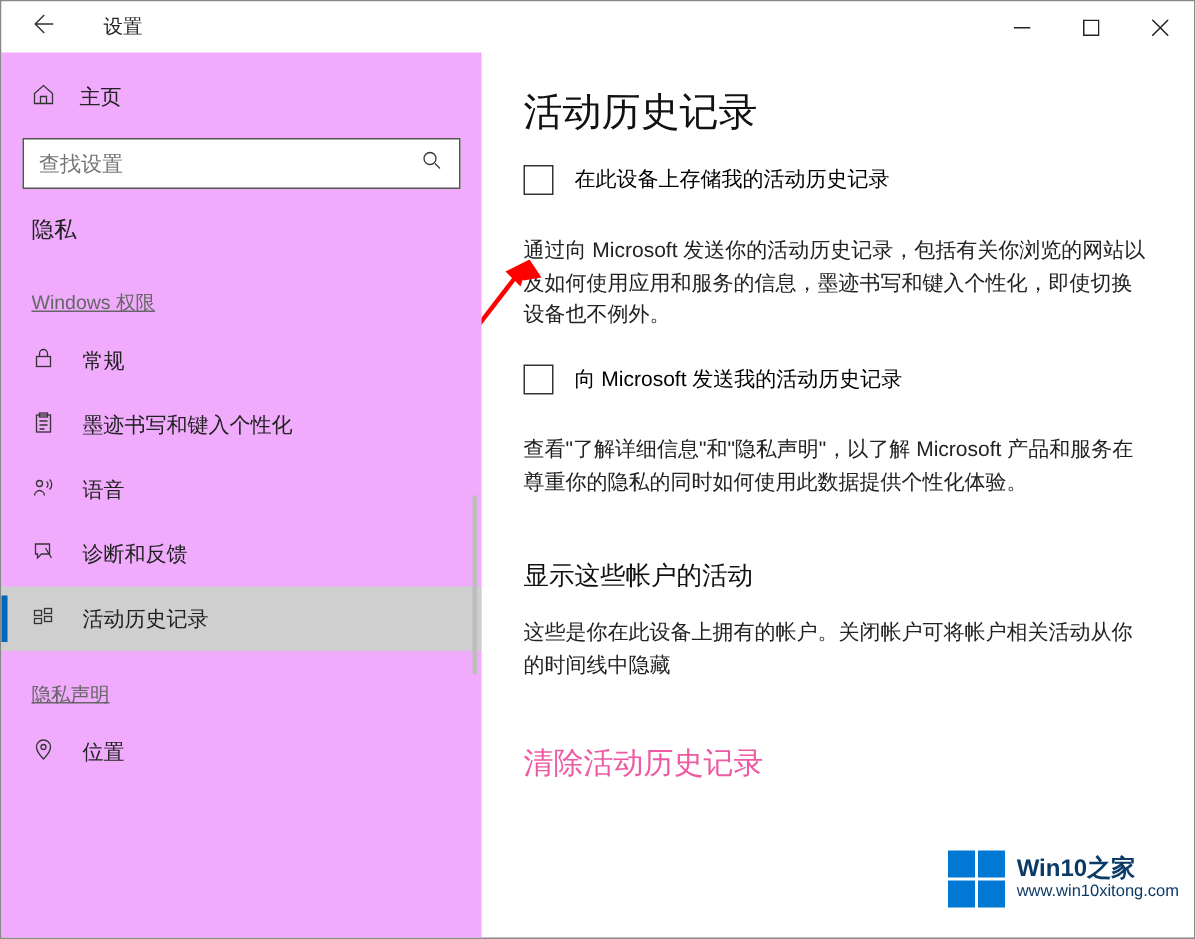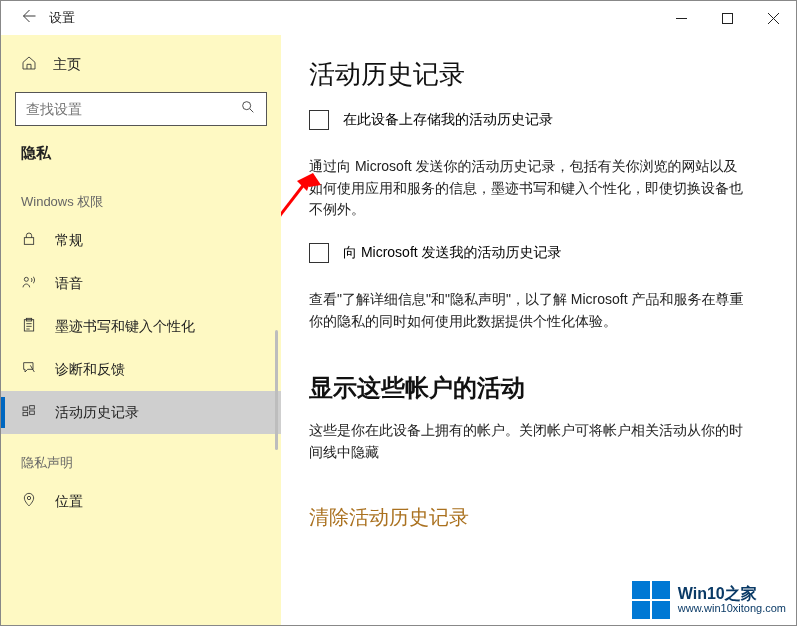--- a/index.html
+++ b/index.html
@@ -1,51 +1,51 @@
 <!DOCTYPE html>
 <html><head>
 <meta charset="utf-8">
 <style>
   * { margin: 0; padding: 0; box-sizing: border-box; }
   html, body { width: 797px; height: 626px; font-family: "Microsoft YaHei", "Segoe UI", sans-serif; background: #fff; overflow: hidden; }
   .window { width: 797px; height: 626px; border: 1px solid #888; position: relative; display: flex; flex-direction: column; background:#fff;}
   .titlebar { height: 34px; display: flex; align-items: center; background: #fff; }
-  .tb-left { display: flex; align-items: center; gap: 12px; padding-left: 18px; }
+  .tb-left { display: flex; align-items: center; gap: 32px; padding-left: 18px; }
   .tb-back svg { width: 18px; height: 18px; }
   .tb-title { font-size: 13px; color: #222; }
   .tb-ctrls { margin-left: auto; display: flex; }
   .tb-btn { width: 46px; height: 34px; display:flex; align-items:center; justify-content:center; }
   .tb-btn svg { width: 11px; height: 11px; stroke:#222; stroke-width:1; fill:none; }
   .body { flex:1; display:flex; min-height:0; }
-  .sidebar { width: 280px; background: #fef9c3; display:flex; flex-direction:column; padding-top: 10px; position:relative; }
+  .sidebar { width: 320px; background: #f0abfc; display:flex; flex-direction:column; padding-top: 10px; position:relative; }
   .nav-home { display:flex; align-items:center; gap:16px; padding: 10px 20px; font-size:14px; color:#222; }
   .nav-home svg, .nav-item svg { width:16px; height:16px; flex:0 0 16px; }
   .search-wrap { margin: 8px 14px 14px 14px; }
   .search { display:flex; align-items:center; border:1px solid #555; background:#fff; height:34px; padding:0 10px;gap:30px; }
   .search input { flex:1; border:0; outline:0; font-size:14px; background:transparent; color:#666; }
   .search .sicon svg { width:16px; height:16px; }
-  .sec-title { font-size:15px; color:#222; padding: 4px 20px 10px 20px; font-weight:700;}
-  .group-label { font-size:13px; color:#666; padding: 20px 20px 8px 20px; }
+  .sec-title { font-size:15px; color:#222; padding: 4px 20px 10px 20px; font-weight:400;}
+  .group-label { font-size:13px; color:#666; padding: 20px 20px 8px 20px; text-decoration: underline; }
   .nav-item { display:flex; align-items:center; gap:18px; padding: 12px 20px; font-size:14px; color:#222; position:relative; }
   .nav-item.active { background:#cfcfcf; }
   .nav-item.active::before { content:""; position:absolute; left:0; top:6px; bottom:6px; width:4px; background:#0067c0; }
   .sidebar .scroll-ind { position:absolute; right:3px; top:50%; width:3px; height:120px; background:#bdbdbd; border-radius:2px; }
   .content { flex:1; padding: 22px 28px 0 28px; overflow:hidden; position:relative; }
   .h1 { font-size:26px; font-weight:400; color:#111; margin-bottom:18px; }
   .para { font-size:14px; color:#222; line-height:1.55; margin-bottom:22px; max-width: 440px;}
   .cb-row { display:flex; align-items:center; gap:14px; margin-bottom:26px; font-size:14px; }
   .cb { width:20px; height:20px; border:1.5px solid #333; background:#fff; }
-  .h2 { font-size:24px; font-weight:700; color:#111; margin: 40px 0 16px 0; }
-  .cut { color:#a16207; font-size:20px; opacity:.9; margin-top:40px;}
+  .h2 { font-size:17px; font-weight:400; color:#111; margin: 40px 0 16px 0; }
+  .cut { color:#ec4899; font-size:20px; opacity:.9; margin-top:40px;}
 
   
   .arrow { position:absolute; pointer-events:none; }
 
   
-  .wm { position:absolute; right:10px; bottom:6px; text-align:left; display:flex; align-items:center; gap:8px; }
+  .wm { position:absolute; right:10px; bottom:20px; text-align:left; display:flex; align-items:center; gap:8px; }
   .wm-logo { display:grid; grid-template-columns: 18px 18px; grid-template-rows:18px 18px; gap:2px; }
   .wm-logo div { background:#0078d4; }
   .wm-text { display:flex; flex-direction:column; line-height:1.05;}
   .wm-text .t1 { font-size:16px; font-weight:600; color:#0a3a66; }
   .wm-text .t2 { font-size:11px; color:#0a3a66; }
 
   .icon-stroke { stroke:#333; stroke-width:1.3; fill:none; }
 </style>
 </head>
 <body>
@@ -109,33 +109,33 @@
 
       <div class="nav-item">
         <span><svg viewBox="0 0 24 24" class="icon-stroke">
               <rect x="5" y="10" width="14" height="10"></rect>
               <path d="M8 10V7a4 4 0 018 0v3"></path>
             </svg></span>
         <span>常规</span>
       </div>
       <div class="nav-item">
         <span><svg viewBox="0 0 24 24" class="icon-stroke">
+              <rect x="5" y="4" width="14" height="17"></rect>
+              <rect x="8" y="2" width="8" height="4"></rect>
+              <path d="M8 10h8M8 14h8M8 18h5"></path>
+            </svg></span>
+        <span>墨迹书写和键入个性化</span>
+      </div>
+      <div class="nav-item">
+        <span><svg viewBox="0 0 24 24" class="icon-stroke">
               <circle cx="8" cy="8" r="3"></circle>
               <path d="M3 20c0-3 3-5 5-5s5 2 5 5"></path>
               <path d="M15 6c2 1 2 5 0 6M18 4c3 2 3 8 0 10"></path>
             </svg></span>
         <span>语音</span>
-      </div>
-      <div class="nav-item">
-        <span><svg viewBox="0 0 24 24" class="icon-stroke">
-              <rect x="5" y="4" width="14" height="17"></rect>
-              <rect x="8" y="2" width="8" height="4"></rect>
-              <path d="M8 10h8M8 14h8M8 18h5"></path>
-            </svg></span>
-        <span>墨迹书写和键入个性化</span>
       </div>
       <div class="nav-item">
         <span><svg viewBox="0 0 24 24" class="icon-stroke">
               <path d="M4 4h14v10H10l-4 4v-4H4z"></path>
               <path d="M14 8l6 10"></path>
             </svg></span>
         <span>诊断和反馈</span>
       </div>
       <div class="nav-item active">
         <span><svg viewBox="0 0 24 24" class="icon-stroke">

